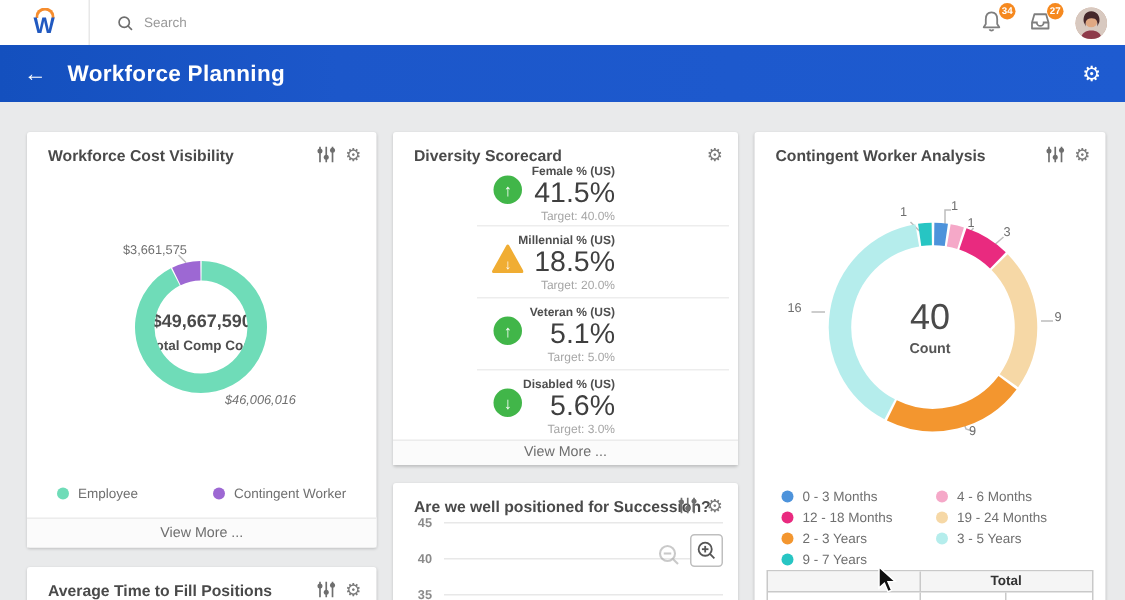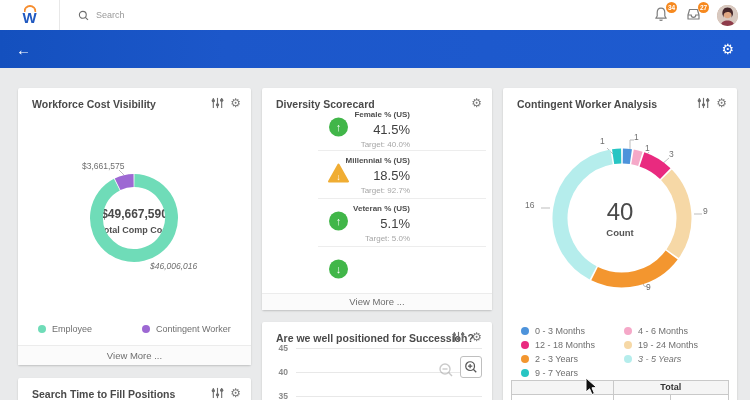--- a/index.html
+++ b/index.html
@@ -44,21 +44,21 @@
   .center-txt { position:absolute; left:0; right:0; text-align:center; }
   .callout { position:absolute; font-size:8.5px; color:#6F6F6F; white-space:nowrap; }
   .leader { position:absolute; left:0; top:0; pointer-events:none; }
 
   
   .kpi-row { position:relative; height:47px; }
   .kpi-row.first { height:42px; }
   .kpi-div { height:1px; background:#EDEDED; margin:0 6px 0 56px; }
   .kpi-text { position:absolute; right:82px; top:50%; transform:translateY(-50%); text-align:right; }
   .kpi-label { font-size:8px; font-weight:700; color:#4E4E4E; }
-  .kpi-value { font-size:13px; color:#3F3F3F; line-height:21px; }
+  .kpi-value { font-size:19px; color:#3F3F3F; line-height:21px; }
   .kpi-target { font-size:8px; color:#A6A6A6;text-align:right; }
   .kpi-icon { position:absolute; left:66px; top:50%; transform:translateY(-50%); }
 
   
   .lg-item { position:absolute; display:flex; align-items:center; gap:6px; cursor:pointer; }
   .lg-dot { width:8px; height:8px; border-radius:50%; flex:0 0 8px; }
   .lg-txt { font-size:9px; color:#6F6F6F; white-space:nowrap; }
 
   
   .tick-lbl { position:absolute; font-size:8.5px; color:#8A8A8A; width:16px; text-align:right;font-weight:bold; }
@@ -116,20 +116,21 @@
           <circle cx="10.5" cy="9" r="4.2" fill="#E0A883"></circle>
           <path d="M10.5 2.5 c-4 0-5.6 3.4-5 7.2 l1.4 3 c-.6-3.4.2-5.4 3.6-5.6 3.4-.2 4.6 2 4 5.6 l1.4-3 C16.6 6 14.5 2.5 10.5 2.5Z" fill="#45272A"></path>
           <path d="M3.5 21 c.6-4 3.4-5.6 7-5.6 s6.4 1.6 7 5.6Z" fill="#8E3B4A"></path>
         </svg>
       </div>
     </div>
   </div>
 
   <div class="bluebar">
     <span class="back">←</span>
+    <span class="page-title">Workforce Planning</span>
     <span class="gear">⚙</span>
   </div>
 
   <div class="card" id="card-wc">
     <span class="card-head">Workforce Cost Visibility</span>
     <span class="head-icons">
       <svg class="sliders" width="13" height="12" viewBox="0 0 14 12">
           <g stroke="#6E6E6E" stroke-width="1.2">
             <line x1="2.5" y1="0.5" x2="2.5" y2="11.5"></line>
             <line x1="7" y1="0.5" x2="7" y2="11.5"></line>
@@ -159,21 +160,21 @@
         </div>
         <div class="lg-item" style="left: 124px; top: 236px;">
           <span class="lg-dot" style="background: rgb(157, 104, 211);"></span>
           <span class="lg-txt">Contingent Worker</span>
         </div>
       </div>
     <div class="view-more">View More ...</div>
   </div>
 
   <div class="card" id="card-avg">
-    <span class="card-head">Search Time to Fill Positions</span>
+    <span class="card-head">Average Time to Fill Positions</span>
     <span class="head-icons">
       <svg class="sliders" width="13" height="12" viewBox="0 0 14 12">
           <g stroke="#6E6E6E" stroke-width="1.2">
             <line x1="2.5" y1="0.5" x2="2.5" y2="11.5"></line>
             <line x1="7" y1="0.5" x2="7" y2="11.5"></line>
             <line x1="11.5" y1="0.5" x2="11.5" y2="11.5"></line>
           </g>
           <circle cx="2.5" cy="3.5" r="1.8" fill="#6E6E6E"></circle>
           <circle cx="7" cy="8" r="1.8" fill="#6E6E6E"></circle>
           <circle cx="11.5" cy="3" r="1.8" fill="#6E6E6E"></circle>
@@ -201,41 +202,46 @@
         </div>
         <div class="kpi-div"></div>
         <div class="kpi-row">
           <span class="kpi-icon"><svg width="21" height="20" viewBox="0 0 21 20">
               <path d="M10.5 1.5 L20 18.5 H1 Z" fill="#F0AD33" stroke="#F0AD33" stroke-width="2" stroke-linejoin="round"></path>
               <text x="10.5" y="17" text-anchor="middle" fill="#fff" font-size="9" font-weight="bold">↓</text>
             </svg></span>
           <div class="kpi-text">
             <div class="kpi-label">Millennial % (US)</div>
             <div class="kpi-value">18.5%</div>
-            <div class="kpi-target">Target: 92.7%</div>
+            <div class="kpi-target">Target: 20.0%</div>
           </div>
         </div>
         <div class="kpi-div"></div>
         <div class="kpi-row">
           <span class="kpi-icon"><svg width="21" height="20" viewBox="0 0 21 20">
               <circle cx="10.5" cy="10" r="9.5" fill="#41B649"></circle>
               <text x="10.5" y="14" text-anchor="middle" fill="#fff" font-size="11" font-weight="bold">↑</text>
             </svg></span>
           <div class="kpi-text">
             <div class="kpi-label">Veteran % (US)</div>
             <div class="kpi-value">5.1%</div>
             <div class="kpi-target">Target: 5.0%</div>
           </div>
         </div>
         <div class="kpi-div"></div>
         <div class="kpi-row">
           <span class="kpi-icon"><svg width="21" height="20" viewBox="0 0 21 20">
               <circle cx="10.5" cy="10" r="9.5" fill="#41B649"></circle>
               <text x="10.5" y="14" text-anchor="middle" fill="#fff" font-size="11" font-weight="bold">↓</text>
             </svg></span>
+          <div class="kpi-text">
+            <div class="kpi-label">Disabled % (US)</div>
+            <div class="kpi-value">5.6%</div>
+            <div class="kpi-target">Target: 3.0%</div>
+          </div>
         </div>
       </div>
     <div class="view-more" style="height:17px;line-height:16px;">View More ...</div>
   </div>
 
   <div class="card" id="card-suc">
     <span class="card-head">Are we well positioned for Succession?</span>
     <span class="head-icons">
       <svg class="sliders" width="13" height="12" viewBox="0 0 14 12">
           <g stroke="#6E6E6E" stroke-width="1.2">
@@ -328,21 +334,21 @@
           <span class="lg-txt">12 - 18 Months</span>
         </div>
         <div class="lg-item" style="left: 121px; top: 252px; text-align: center;">
           <span class="lg-dot" style="background: rgb(246, 216, 166);"></span>
           <span class="lg-txt">19 - 24 Months</span>
         </div>
         <div class="lg-item" style="left: 18px; top: 266px;">
           <span class="lg-dot" style="background: rgb(243, 150, 47);"></span>
           <span class="lg-txt">2 - 3 Years</span>
         </div>
-        <div class="lg-item" style="left: 121px; top: 266px; font-style: italic;">
+        <div class="lg-item" style="left: 121px; top: 266px;">
           <span class="lg-dot" style="background: rgb(181, 237, 236);"></span>
           <span class="lg-txt">3 - 5 Years</span>
         </div>
         <div class="lg-item" style="left: 18px; top: 280px;">
           <span class="lg-dot" style="background: rgb(39, 197, 195);"></span>
           <span class="lg-txt">9 - 7 Years</span>
         </div>
       </div>
     <div class="cw-table">
       <div class="cw-tr">

